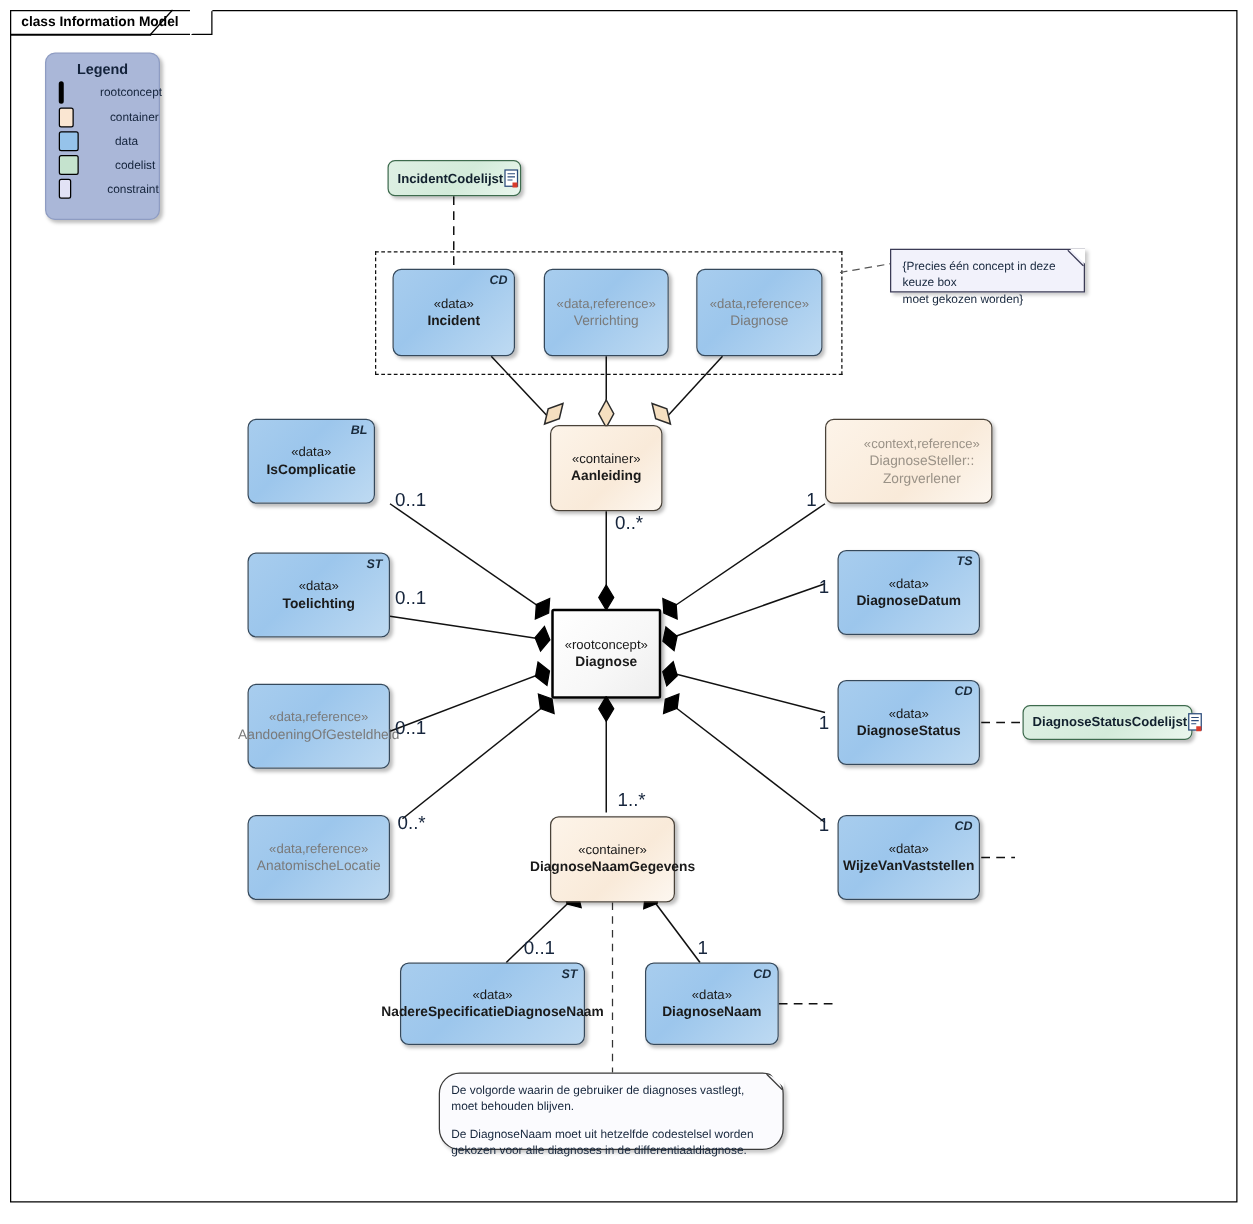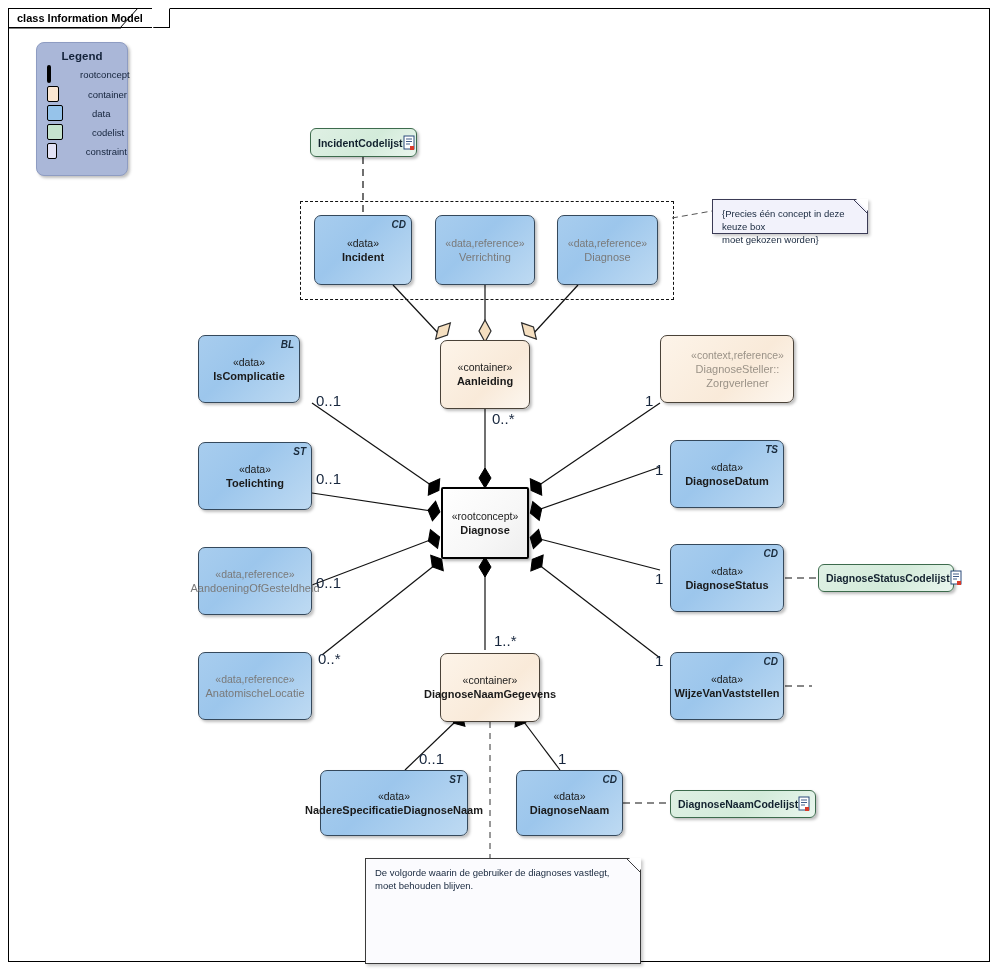--- a/index.html
+++ b/index.html
@@ -313,41 +313,32 @@
   </div>
   <div class="mult" style="left:419px;top:750px;">0..1</div>
 
   <div class="node data" style="left:516px;top:770px;width:107px;height:66px;">
     <span class="typetag">CD</span>
     <span class="stereo">«data»</span>
     <span class="nm">DiagnoseNaam</span>
   </div>
   <div class="mult" style="left:558px;top:750px;">1</div>
 
-  <div class="node codelist" style="left:670px;top:790px;width:146px;height:28px;">
-    <span class="nm">DiagnoseNaamCodelijst</span>
-    <svg class="doc-icon" viewBox="0 0 14 16">
-      <rect x="1" y="1" width="10" height="13" fill="#fff" stroke="#2a4a7a" stroke-width="1"></rect>
-      <line x1="3" y1="4" x2="9" y2="4" stroke="#2a4a7a" stroke-width="0.9"></line>
-      <line x1="3" y1="6.5" x2="9" y2="6.5" stroke="#2a4a7a" stroke-width="0.9"></line>
-      <line x1="3" y1="9" x2="7" y2="9" stroke="#2a4a7a" stroke-width="0.9"></line>
-      <polygon points="7,11 11,11 11,15 7,15" fill="#d93b2b"></polygon>
-    </svg>
-  </div>
 
   <div class="note lav" style="left:712px;top:199px;width:156px;height:35px;">
     <div class="fold"></div>
     <svg class="foldline" viewBox="0 0 13 13">
       <line x1="0" y1="0" x2="13" y2="13" stroke="#3b3b55" stroke-width="1"></line>
     </svg>
     <div>{Precies één concept in deze keuze box</div>
     <div>moet gekozen worden}</div>
   </div>
 
-  <div class="note" style="left:365px;top:858px;width:276px;height:106px;">
+  <div class="note" style="left:351px;top:858px;width:276px;height:62px;border-radius:17px;">
     <div class="fold"></div>
     <svg class="foldline" viewBox="0 0 13 13">
       <line x1="0" y1="0" x2="13" y2="13" stroke="#3a3a3a" stroke-width="1"></line>
     </svg>
     <p>De volgorde waarin de gebruiker de diagnoses vastlegt, moet behouden blijven.</p>
+    <p>De DiagnoseNaam moet uit hetzelfde codestelsel worden gekozen voor alle diagnoses in de differentiaaldiagnose.</p>
   </div>
 
 </div>
 
 </body></html>

